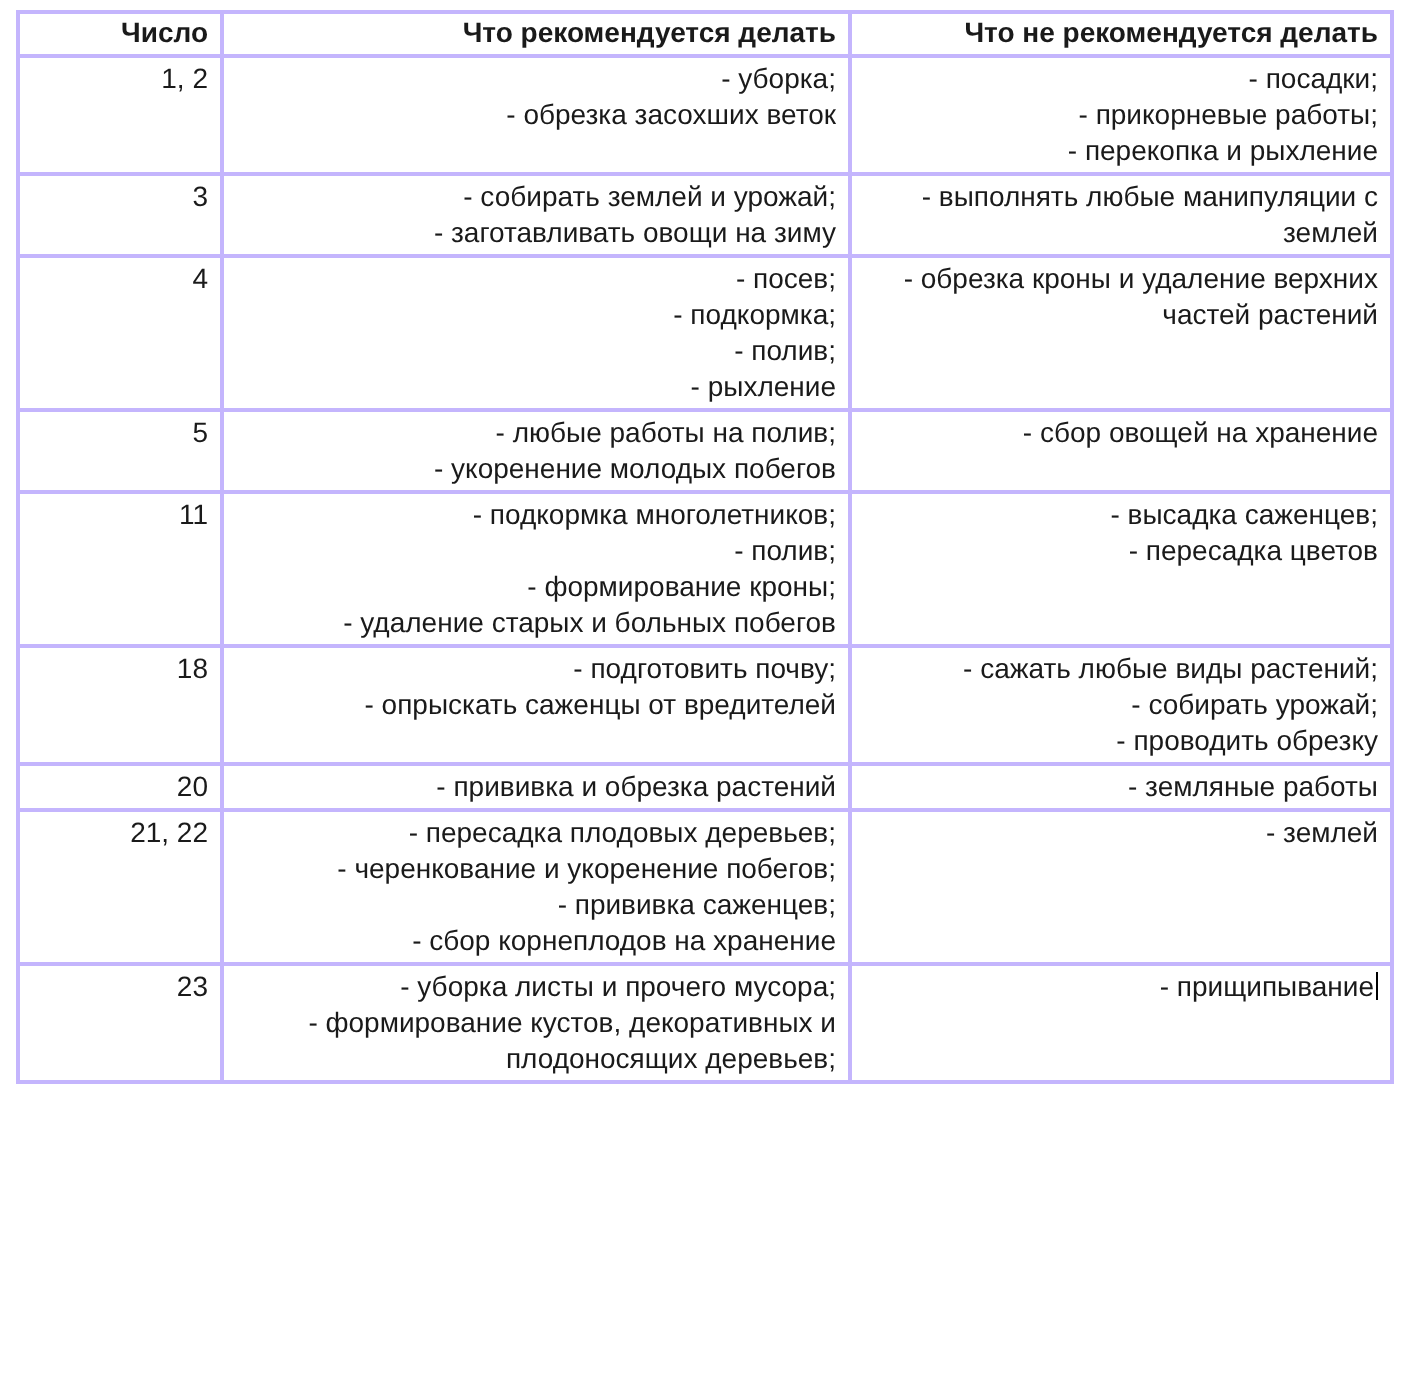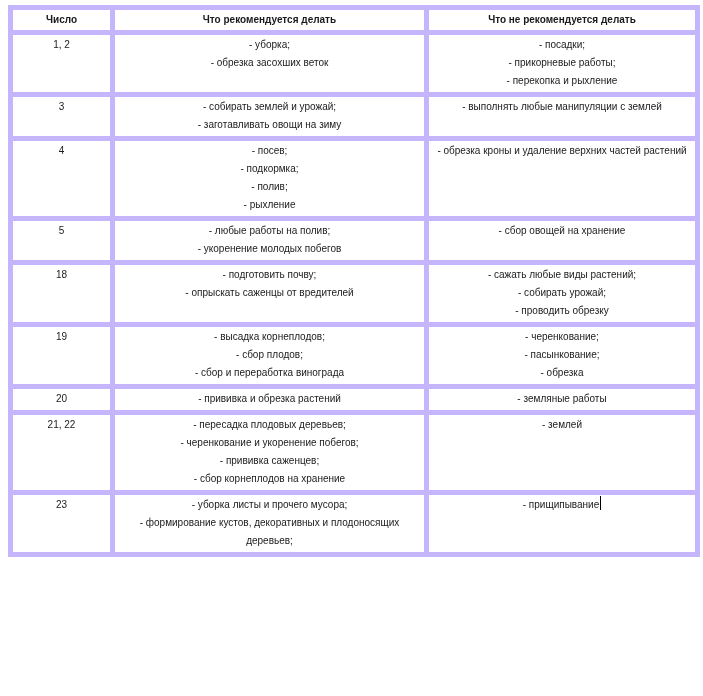--- a/index.html
+++ b/index.html
@@ -20,25 +20,25 @@
     left: 8px; top: 5px;
     border-collapse: collapse;
     table-layout: fixed;
     width: 687px;
     background: #ffffff;
   }
   col.c-number { width: 102px; }
   col.c-rec    { width: 314px; }
   col.c-notrec { width: 271px; }
   th, td {
-    border: 5px solid #c4b5fd;
+    border: 2px solid #c4b5fd;
     vertical-align: top;
     padding: 1px 6px 2px 6px;
-    text-align: center;
-    font-size: 10px;
+    text-align: right;
+    font-size: 14px;
   }
   th {
     font-weight: bold;
     line-height: 17px;
     height: 19px;
     white-space: nowrap;
     overflow: hidden;
   }
   td .line {
     line-height: 18px;
@@ -119,45 +119,45 @@
           <td>
             <div class="line">- любые работы на полив;</div>
             <div class="line">- укоренение молодых побегов</div>
           </td>
           <td>
             <div class="line">- сбор овощей на хранение</div>
           </td>
         </tr>
         <tr>
           <td>
+            <div class="line">11</div>
+          </td>
+          <td>
+            <div class="line">- подкормка многолетников;</div>
+            <div class="line">- полив;</div>
+            <div class="line">- формирование кроны;</div>
+            <div class="line">- удаление старых и больных побегов</div>
+          </td>
+          <td>
+            <div class="line">- высадка саженцев;</div>
+            <div class="line">- пересадка цветов</div>
+          </td>
+        </tr>
+        <tr>
+          <td>
             <div class="line">18</div>
           </td>
           <td>
             <div class="line">- подготовить почву;</div>
             <div class="line">- опрыскать саженцы от вредителей</div>
           </td>
           <td>
             <div class="line">- сажать любые виды растений;</div>
             <div class="line">- собирать урожай;</div>
             <div class="line">- проводить обрезку</div>
-          </td>
-        </tr>
-        <tr>
-          <td>
-            <div class="line">19</div>
-          </td>
-          <td>
-            <div class="line">- высадка корнеплодов;</div>
-            <div class="line">- сбор плодов;</div>
-            <div class="line">- сбор и переработка винограда</div>
-          </td>
-          <td>
-            <div class="line">- черенкование;</div>
-            <div class="line">- пасынкование;</div>
-            <div class="line">- обрезка</div>
           </td>
         </tr>
         <tr>
           <td>
             <div class="line">20</div>
           </td>
           <td>
             <div class="line">- прививка и обрезка растений</div>
           </td>
           <td>

